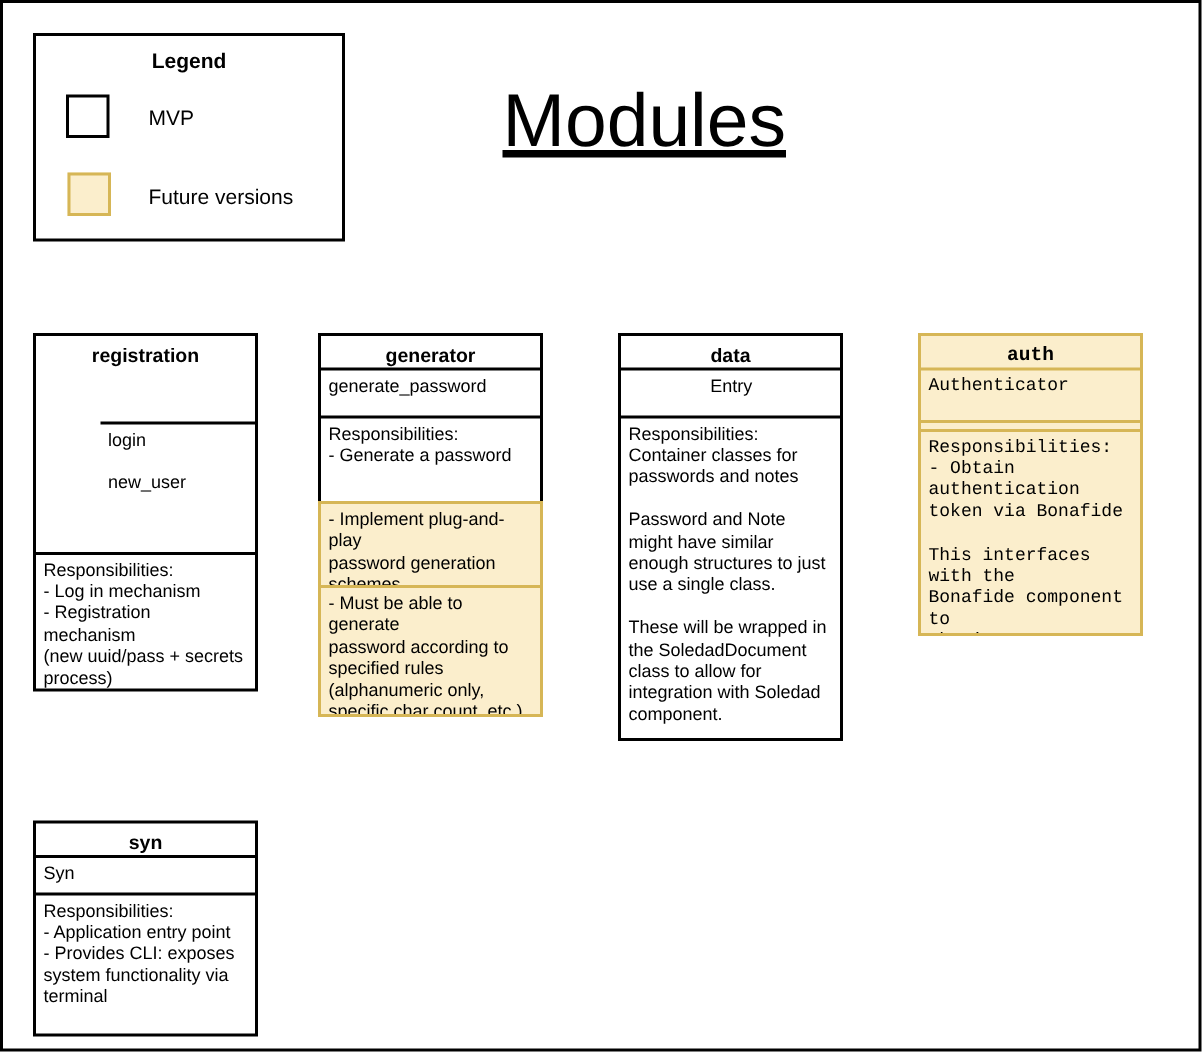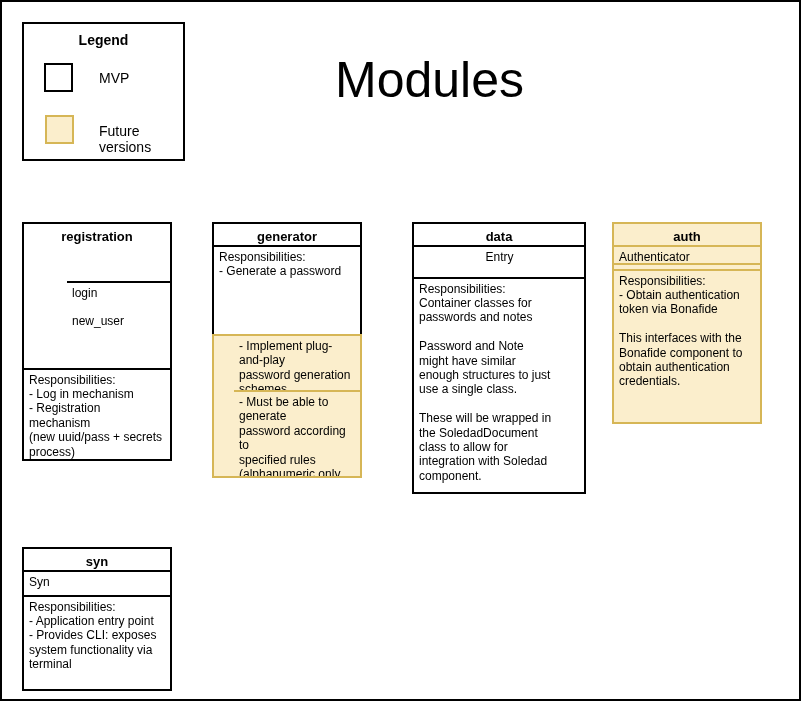--- a/index.html
+++ b/index.html
@@ -18,21 +18,21 @@
     width: 801px;
     height: 701px;
     background: #ffffff;
     border: 2px solid #000000;
     overflow: hidden;
   }
   
   .legend {
     position: absolute;
     left: 20px; top: 20px;
-    width: 163px; height: 139px;
+    width: 208px; height: 139px;
     border: 2px solid #000000;
     background: #ffffff;
   }
   .legend-title {
     position: absolute;
     left: 0; right: 0; top: 8px;
     text-align: center;
     font-weight: bold;
     font-size: 14px;
   }
@@ -58,20 +58,21 @@
   .legend-label.row1 { top: 46px; text-align: right; }
   .legend-label.row2 { top: 99px; }
   
   .main-title {
     position: absolute;
     left: 333px; top: 53px;
     font-size: 50px;
     line-height: 1.0;
     font-weight: 400;
     letter-spacing: 0px;
+    text-decoration: underline;
   }
   
   .module {
     position: absolute;
     display: flex;
     flex-direction: column;
     background: #ffffff;
     border: 2px solid #000000;
     font-size: 12px;
     line-height: 1.2;
@@ -142,57 +143,58 @@
 (new uuid/pass + secrets
 process)
 
 Communicates with
 Soledad client directly.</div>
   </div>
 
   <div class="module borderless" style="left:210px; top:220px; width:150px; height:256px;">
     <div class="group group-mvp" style="flex:0 0 112px;">
       <div class="mod-title">generator</div>
+      <div class="mod-sec" style="height:32px;">generate_password</div>
       <div class="mod-sec fill">Responsibilities:
 - Generate a password</div>
     </div>
-    <div class="group group-future" style="flex:1 1 auto;padding-left:20px;">
+    <div class="group group-future" style="flex:1 1 auto;">
       <div class="mod-sec first" style="height:54px;">- Implement plug-and-play
 password generation
 schemes</div>
       <div class="mod-sec fill">- Must be able to generate
 password according to
 specified rules
 (alphanumeric only,
 specific char count, etc.)</div>
     </div>
   </div>
 
-  <div class="module" style="left:410px; top:220px; width:174px; height:272px;">
+  <div class="module" style="left:410px; top:220px; width:150px; height:272px;">
     <div class="mod-title">data</div>
     <div class="mod-sec" style="height:32px;text-align:center;">Entry</div>
     <div class="mod-sec fill">Responsibilities:
 Container classes for
 passwords and notes
 
 Password and Note
 might have similar
 enough structures to just
 use a single class.
 
 These will be wrapped in
 the SoledadDocument
 class to allow for
 integration with Soledad
 component.</div>
   </div>
 
-  <div class="module module-future" style="left:610px; top:220px; width:150px; height:202px;">
+  <div class="module module-future" style="left:610px; top:220px; width:150px; height:202px;font-family:Liberation Mono, monospace;">
     <div class="mod-title">auth</div>
-    <div class="mod-sec" style="height:18px;">Authenticator</div>
+    <div class="mod-sec" style="height:35px;">Authenticator</div>
     <div class="mod-sec spacer-sec" style="height:6px;"></div>
     <div class="mod-sec fill">Responsibilities:
 - Obtain authentication
 token via Bonafide
 
 This interfaces with the
 Bonafide component to
 obtain authentication
 credentials.</div>
   </div>

